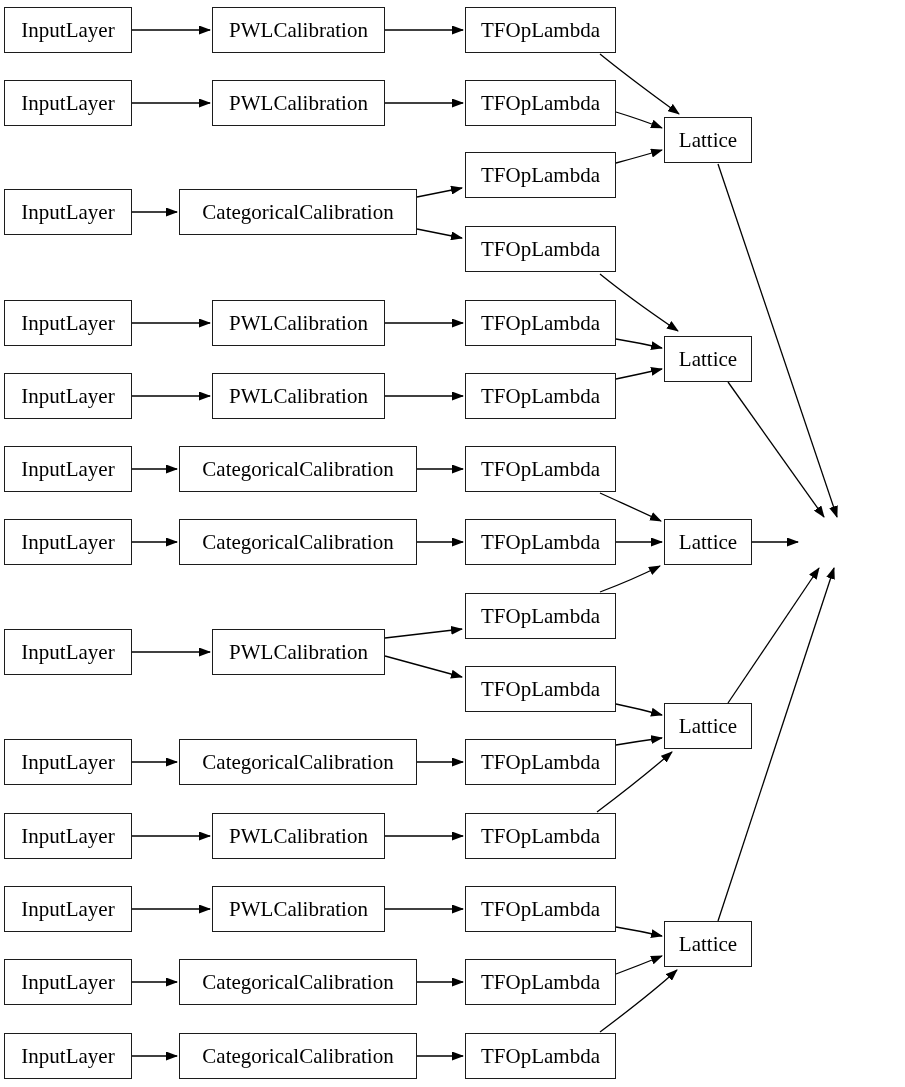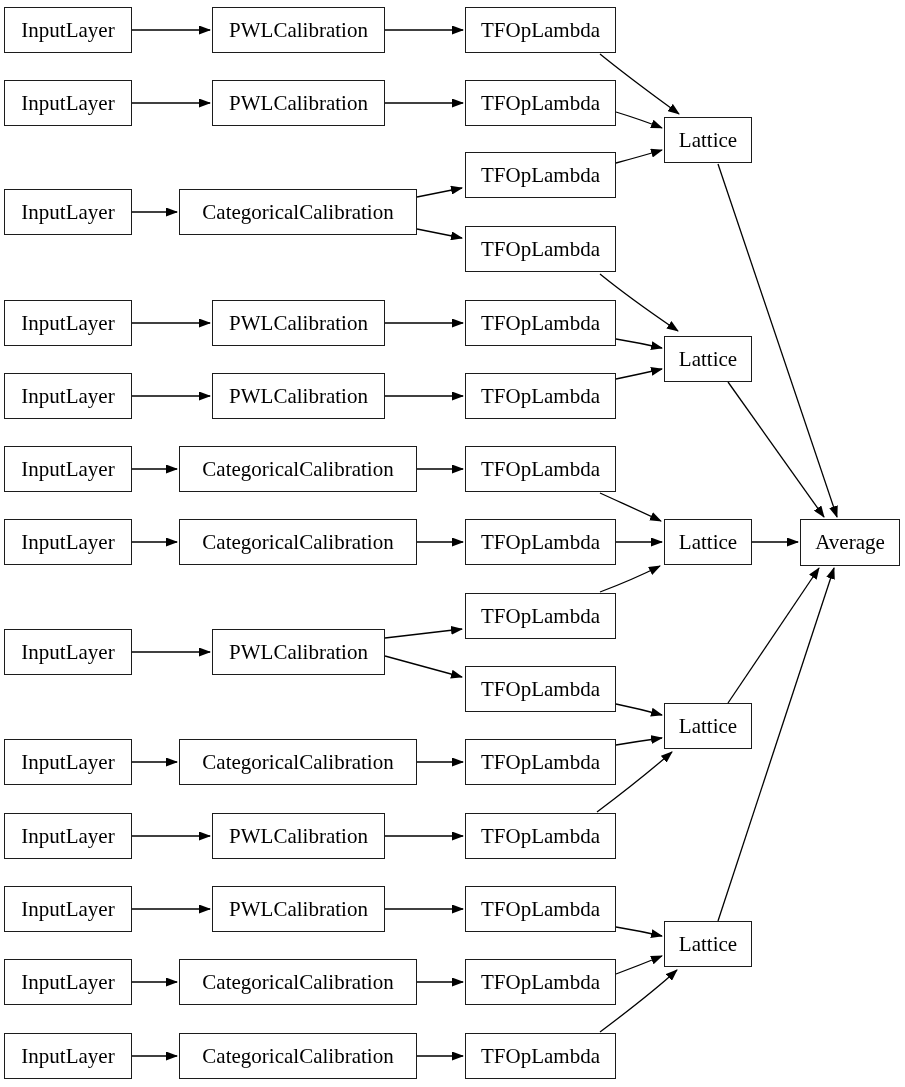--- a/index.html
+++ b/index.html
@@ -140,14 +140,13 @@
     <div class="node" style="left: 465px; top: 739px; width: 151px; height: 46px;">TFOpLambda</div>
     <div class="node" style="left: 465px; top: 813px; width: 151px; height: 46px;">TFOpLambda</div>
     <div class="node" style="left: 465px; top: 886px; width: 151px; height: 46px;">TFOpLambda</div>
     <div class="node" style="left: 465px; top: 959px; width: 151px; height: 46px;">TFOpLambda</div>
     <div class="node" style="left: 465px; top: 1033px; width: 151px; height: 46px;">TFOpLambda</div>
     <div class="node" style="left: 664px; top: 117px; width: 88px; height: 46px;">Lattice</div>
     <div class="node" style="left: 664px; top: 336px; width: 88px; height: 46px;">Lattice</div>
     <div class="node" style="left: 664px; top: 519px; width: 88px; height: 46px;">Lattice</div>
     <div class="node" style="left: 664px; top: 703px; width: 88px; height: 46px;">Lattice</div>
     <div class="node" style="left: 664px; top: 921px; width: 88px; height: 46px;">Lattice</div>
-    <div class="node" style="left: 800px; top: 519px; width: 100px; height: 47px;">Average</div>
   </div>
 
 </body></html>

